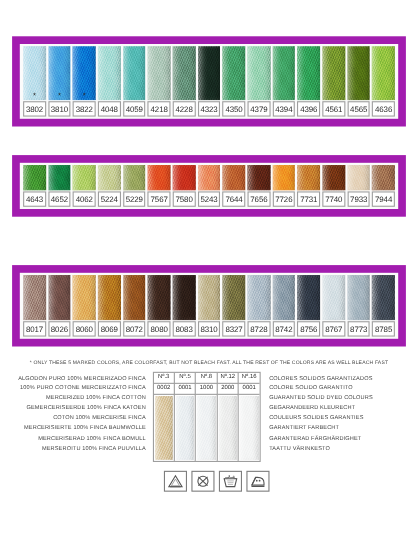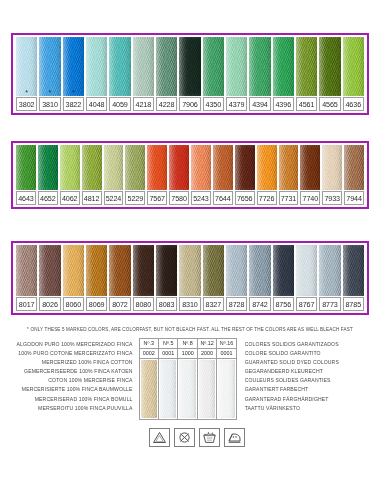--- a/index.html
+++ b/index.html
@@ -22,27 +22,27 @@
     width: 381px;
     height: 492px;
     background: #ffffff;
   }
 
   
   .block {
     position: absolute;
     left: 11px;
     width: 358px;
-    border: 2px solid #a21caf;
+    border: 7px solid #a21caf;
     background: #fbfbfb;
     box-sizing: border-box;
     padding: 2px;
   }
   #block-1 { top: 33px;  height: 82px; }
-  #block-2 { top: 141px; height: 68px; }
+  #block-2 { top: 141px; height: 56px; }
   #block-3 { top: 241px; height: 74px; }
 
   .swatch-row {
     display: flex;
     height: 100%;
     box-sizing: border-box;
     align-items: stretch;
   }
   .swatch-cell {
     flex: 1 1 0;
@@ -238,21 +238,21 @@
         <div class="swatch-cell">
           <div class="thread" style="background: rgb(168, 196, 180);"></div>
           <div class="code-box">4218</div>
         </div>
         <div class="swatch-cell">
           <div class="thread" style="background: rgb(94, 138, 114);"></div>
           <div class="code-box">4228</div>
         </div>
         <div class="swatch-cell">
           <div class="thread" style="background: rgb(22, 40, 31);"></div>
-          <div class="code-box">7906</div>
+          <div class="code-box">4323</div>
         </div>
         <div class="swatch-cell">
           <div class="thread" style="background: rgb(63, 154, 98);"></div>
           <div class="code-box">4350</div>
         </div>
         <div class="swatch-cell">
           <div class="thread" style="background: rgb(143, 208, 172);"></div>
           <div class="code-box">4379</div>
         </div>
         <div class="swatch-cell">
@@ -284,24 +284,20 @@
           <div class="thread" style="background: rgb(62, 143, 46);"></div>
           <div class="code-box">4643</div>
         </div>
         <div class="swatch-cell">
           <div class="thread" style="background: rgb(17, 122, 62);"></div>
           <div class="code-box">4652</div>
         </div>
         <div class="swatch-cell">
           <div class="thread" style="background: rgb(169, 203, 93);"></div>
           <div class="code-box">4062</div>
-        </div>
-        <div class="swatch-cell">
-          <div class="thread" style="background: rgb(136, 165, 58);"></div>
-          <div class="code-box">4812</div>
         </div>
         <div class="swatch-cell">
           <div class="thread" style="background: rgb(195, 202, 141);"></div>
           <div class="code-box">5224</div>
         </div>
         <div class="swatch-cell">
           <div class="thread" style="background: rgb(147, 161, 89);"></div>
           <div class="code-box">5229</div>
         </div>
         <div class="swatch-cell">

